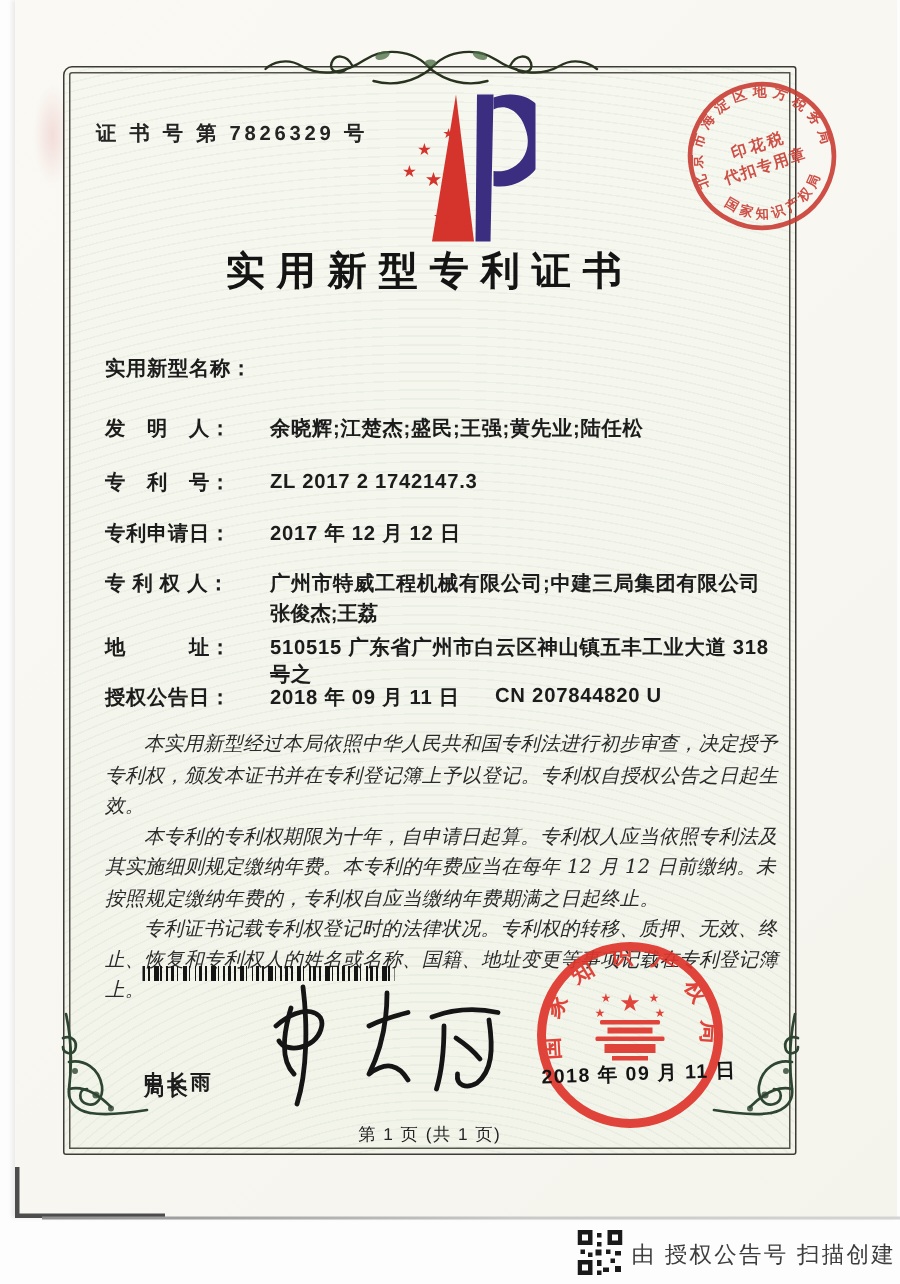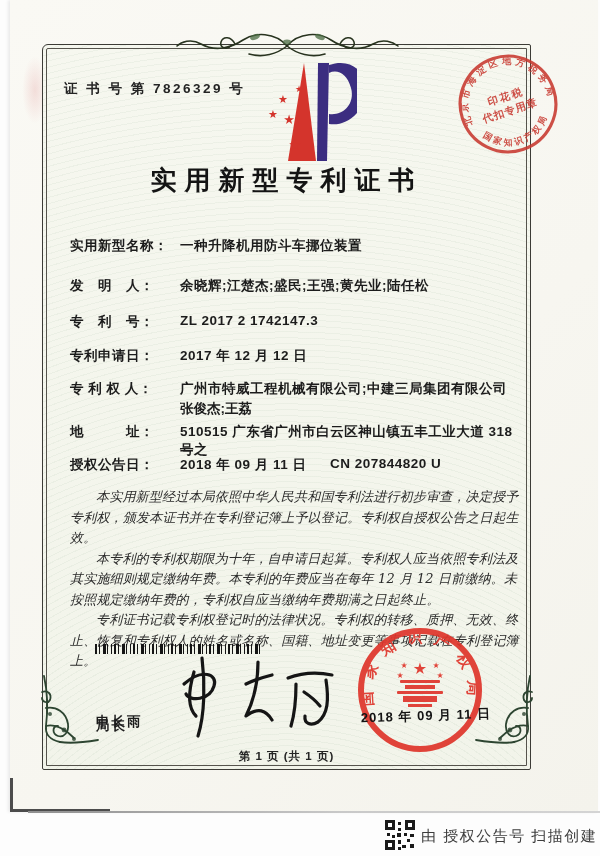--- a/index.html
+++ b/index.html
@@ -49,21 +49,21 @@
                #151515 16px 17px, transparent 17px 19px); }
 
   #director-label { left:86px; top:691px; font-size:13.5px; font-weight:700; color:#1c1c1c; letter-spacing:2px;margin-top:26px; }
   #director-name  { left:86px; top:713px; font-size:13.5px; font-weight:700; color:#1c1c1c; letter-spacing:2px; }
 
   #seal-date { left:338px; top:707px; width:156px; text-align:center;
                font-size:13px; font-weight:700; color:#141414; letter-spacing:1px;
                transform:rotate(-2deg); }
 
   #page-footer { left:32px; top:749px; width:489px; text-align:center;
-                 font-size:11.5px; font-weight:700; color:#242424; letter-spacing:1px; }
+                 font-size:11.5px; font-weight:400; color:#242424; letter-spacing:1px; }
 
   
   #scan-divider { left:28px; top:811px; width:572px; height:2px;
                   background:linear-gradient(to right,#8f8f8f,#c9c9c9 55%,#d4d4d4); }
   #credit-text { left:421px; top:827px; font-size:15px; color:#3d3d3d; letter-spacing:1.5px; }
 </style>
 </head>
 <body>
 
 <div id="paper">
@@ -150,21 +150,20 @@
       <text x="20" y="60" font-size="11">★</text>
       <text x="36" y="66" font-size="13">★</text>
       <text x="42" y="92" font-size="15">★</text>
     </g>
   </svg>
 
   <div class="abs" id="title">实用新型专利证书</div>
 
   <div class="row" style="top:237px;">
     <span class="lbl">实用新型名称：</span>
-    <span class="val">一种升降机用防斗车挪位装置</span>
   </div>
   <div class="row" style="top:277px;">
     <span class="lbl">发　明　人：</span>
     <span class="val">余晓辉;江楚杰;盛民;王强;黄先业;陆任松</span>
   </div>
   <div class="row" style="top:313px;">
     <span class="lbl">专　利　号：</span>
     <span class="val">ZL 2017 2 1742147.3</span>
   </div>
   <div class="row" style="top:347px;">

